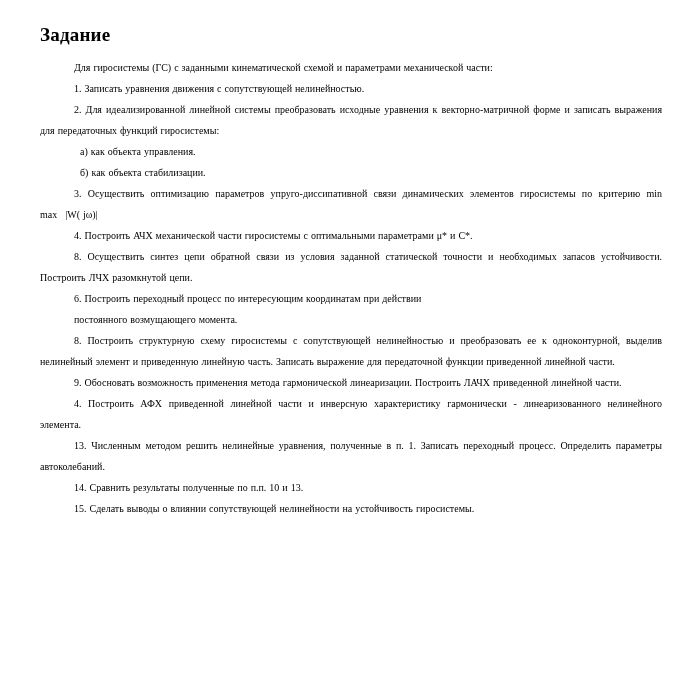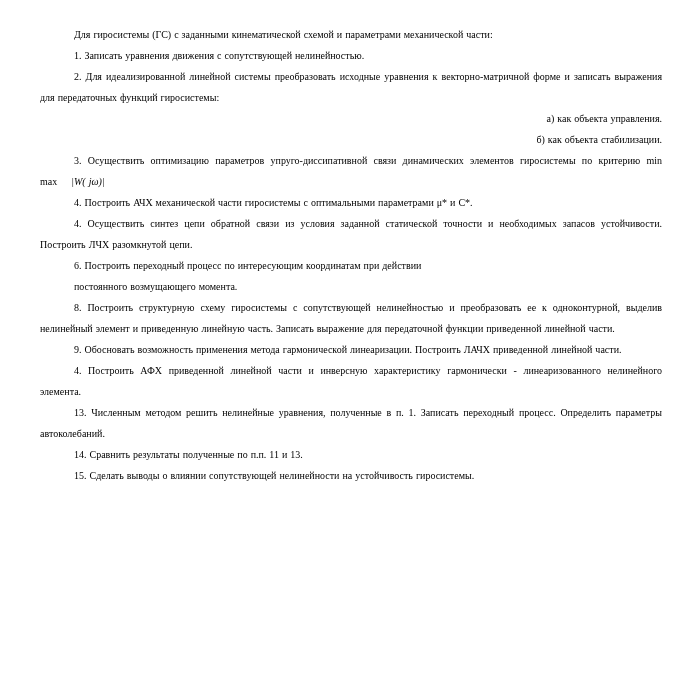--- a/index.html
+++ b/index.html
@@ -30,43 +30,43 @@
     font-size: 10px;
     line-height: 21px;
     text-align: justify;
     text-indent: 34px;
     word-spacing: 0.5px;
   }
   .para.intro { }
   .para.item { }
   .para.sub {
     text-indent: 40px;
-    text-align: right;
+    text-align: left;
   }
   .formula {
-    font-style: italic;
-    margin-left: 14px;
+    margin-left: 8px;
     white-space: nowrap;
   }
 </style>
 </head>
 <body>
 
 <div class="page">
+  <h1 class="doc-title">Задание</h1>
   <div class="content">
       <p class="para intro"><span>Для гиросистемы (ГС) с заданными кинематической схемой и параметрами механической части:</span></p>
       <p class="para item"><span>1. Записать уравнения движения с сопутствующей нелинейностью.</span></p>
       <p class="para item"><span>2. Для идеализированной линейной системы преобразовать исходные уравнения к векторно-матричной форме и записать выражения для передаточных функций гиросистемы:</span></p>
       <p class="para sub"><span>а) как объекта управления.</span></p>
       <p class="para sub"><span>б) как объекта стабилизации.</span></p>
       <p class="para item"><span>3. Осуществить оптимизацию параметров упруго-диссипативной связи динамических элементов гиросистемы по критерию min max</span><span class="formula">|W( jω)|</span></p>
       <p class="para item"><span>4. Построить АЧХ механической части гиросистемы с оптимальными параметрами μ* и C*.</span></p>
-      <p class="para item"><span>4. Осуществить синтез цепи обратной связи из условия заданной статической точности и необходимых запасов устойчивости. Построить ЛЧХ разомкнутой цепи.</span></p>
+      <p class="para item"><span>8. Осуществить синтез цепи обратной связи из условия заданной статической точности и необходимых запасов устойчивости. Построить ЛЧХ разомкнутой цепи.</span></p>
       <p class="para item"><span>6. Построить переходный процесс по интересующим координатам при действии</span></p>
       <p class="para item"><span>постоянного возмущающего момента.</span></p>
       <p class="para item"><span>8. Построить структурную схему гиросистемы с сопутствующей нелинейностью и преобразовать ее к одноконтурной, выделив нелинейный элемент и приведенную линейную часть. Записать выражение для передаточной функции приведенной линейной части.</span></p>
       <p class="para item"><span>9. Обосновать возможность применения метода гармонической линеаризации. Построить ЛАЧХ приведенной линейной части.</span></p>
       <p class="para item"><span>4. Построить АФХ приведенной линейной части и инверсную характеристику гармонически - линеаризованного нелинейного элемента.</span></p>
       <p class="para item"><span>13. Численным методом решить нелинейные уравнения, полученные в п. 1. Записать переходный процесс. Определить параметры автоколебаний.</span></p>
-      <p class="para item"><span>14. Сравнить результаты полученные по п.п. 11 и  13.</span></p>
+      <p class="para item"><span>14. Сравнить результаты полученные по п.п. 10 и  13.</span></p>
       <p class="para item"><span>15. Сделать выводы о влиянии сопутствующей нелинейности на устойчивость гиросистемы.</span></p>
     </div>
 </div>
 
 </body></html>

